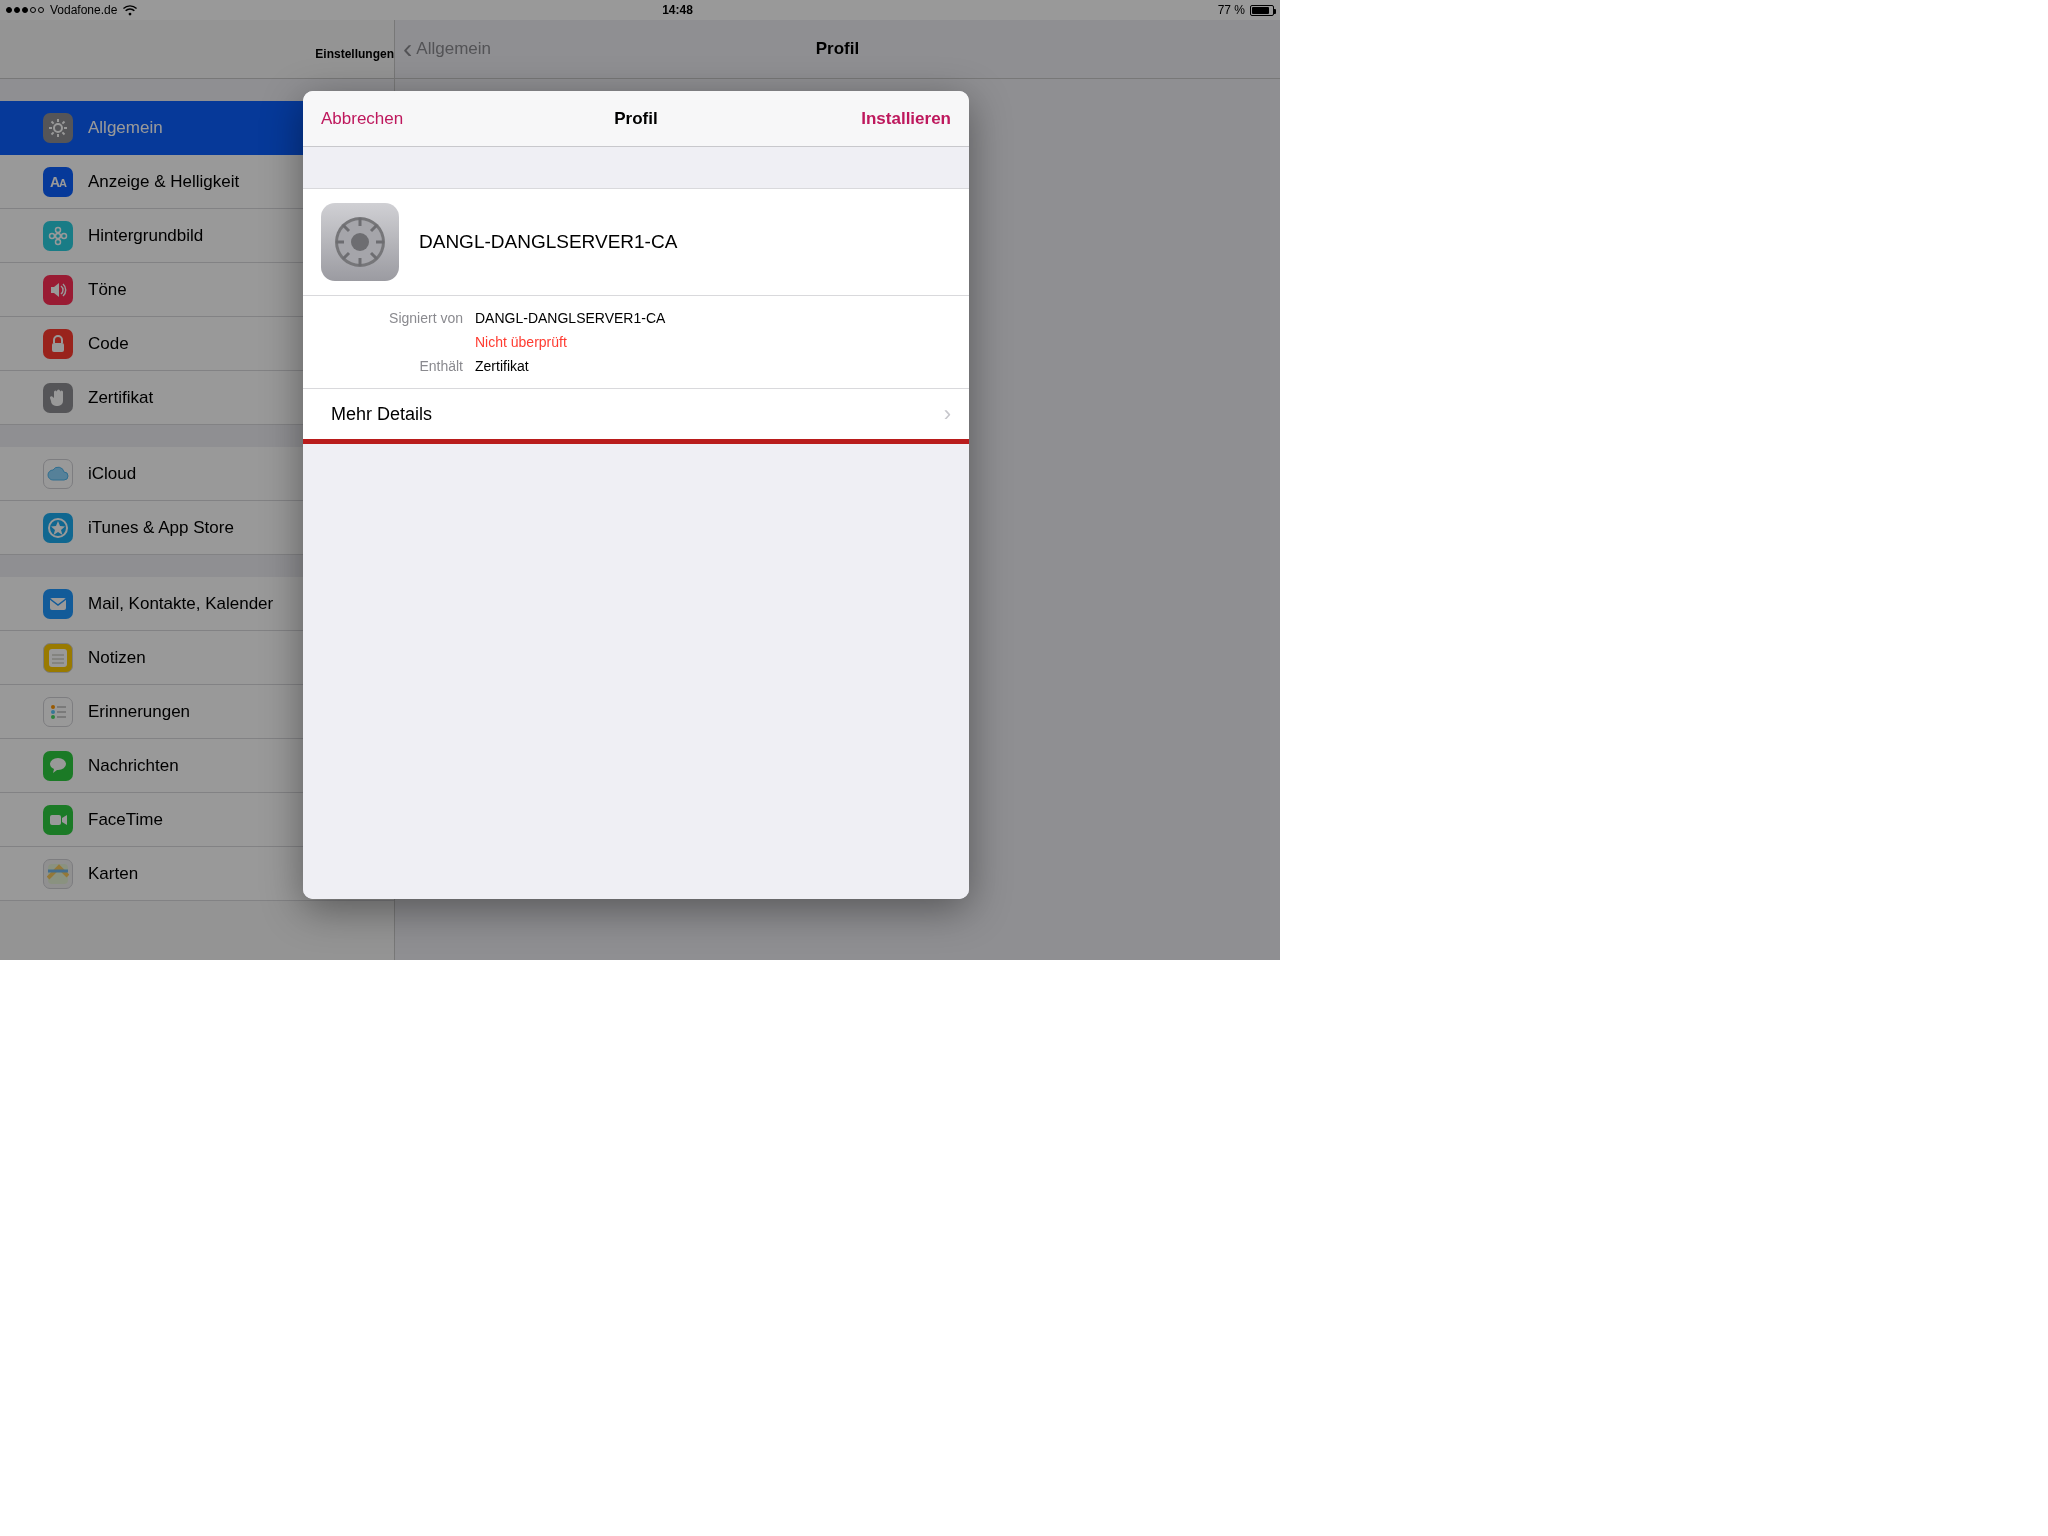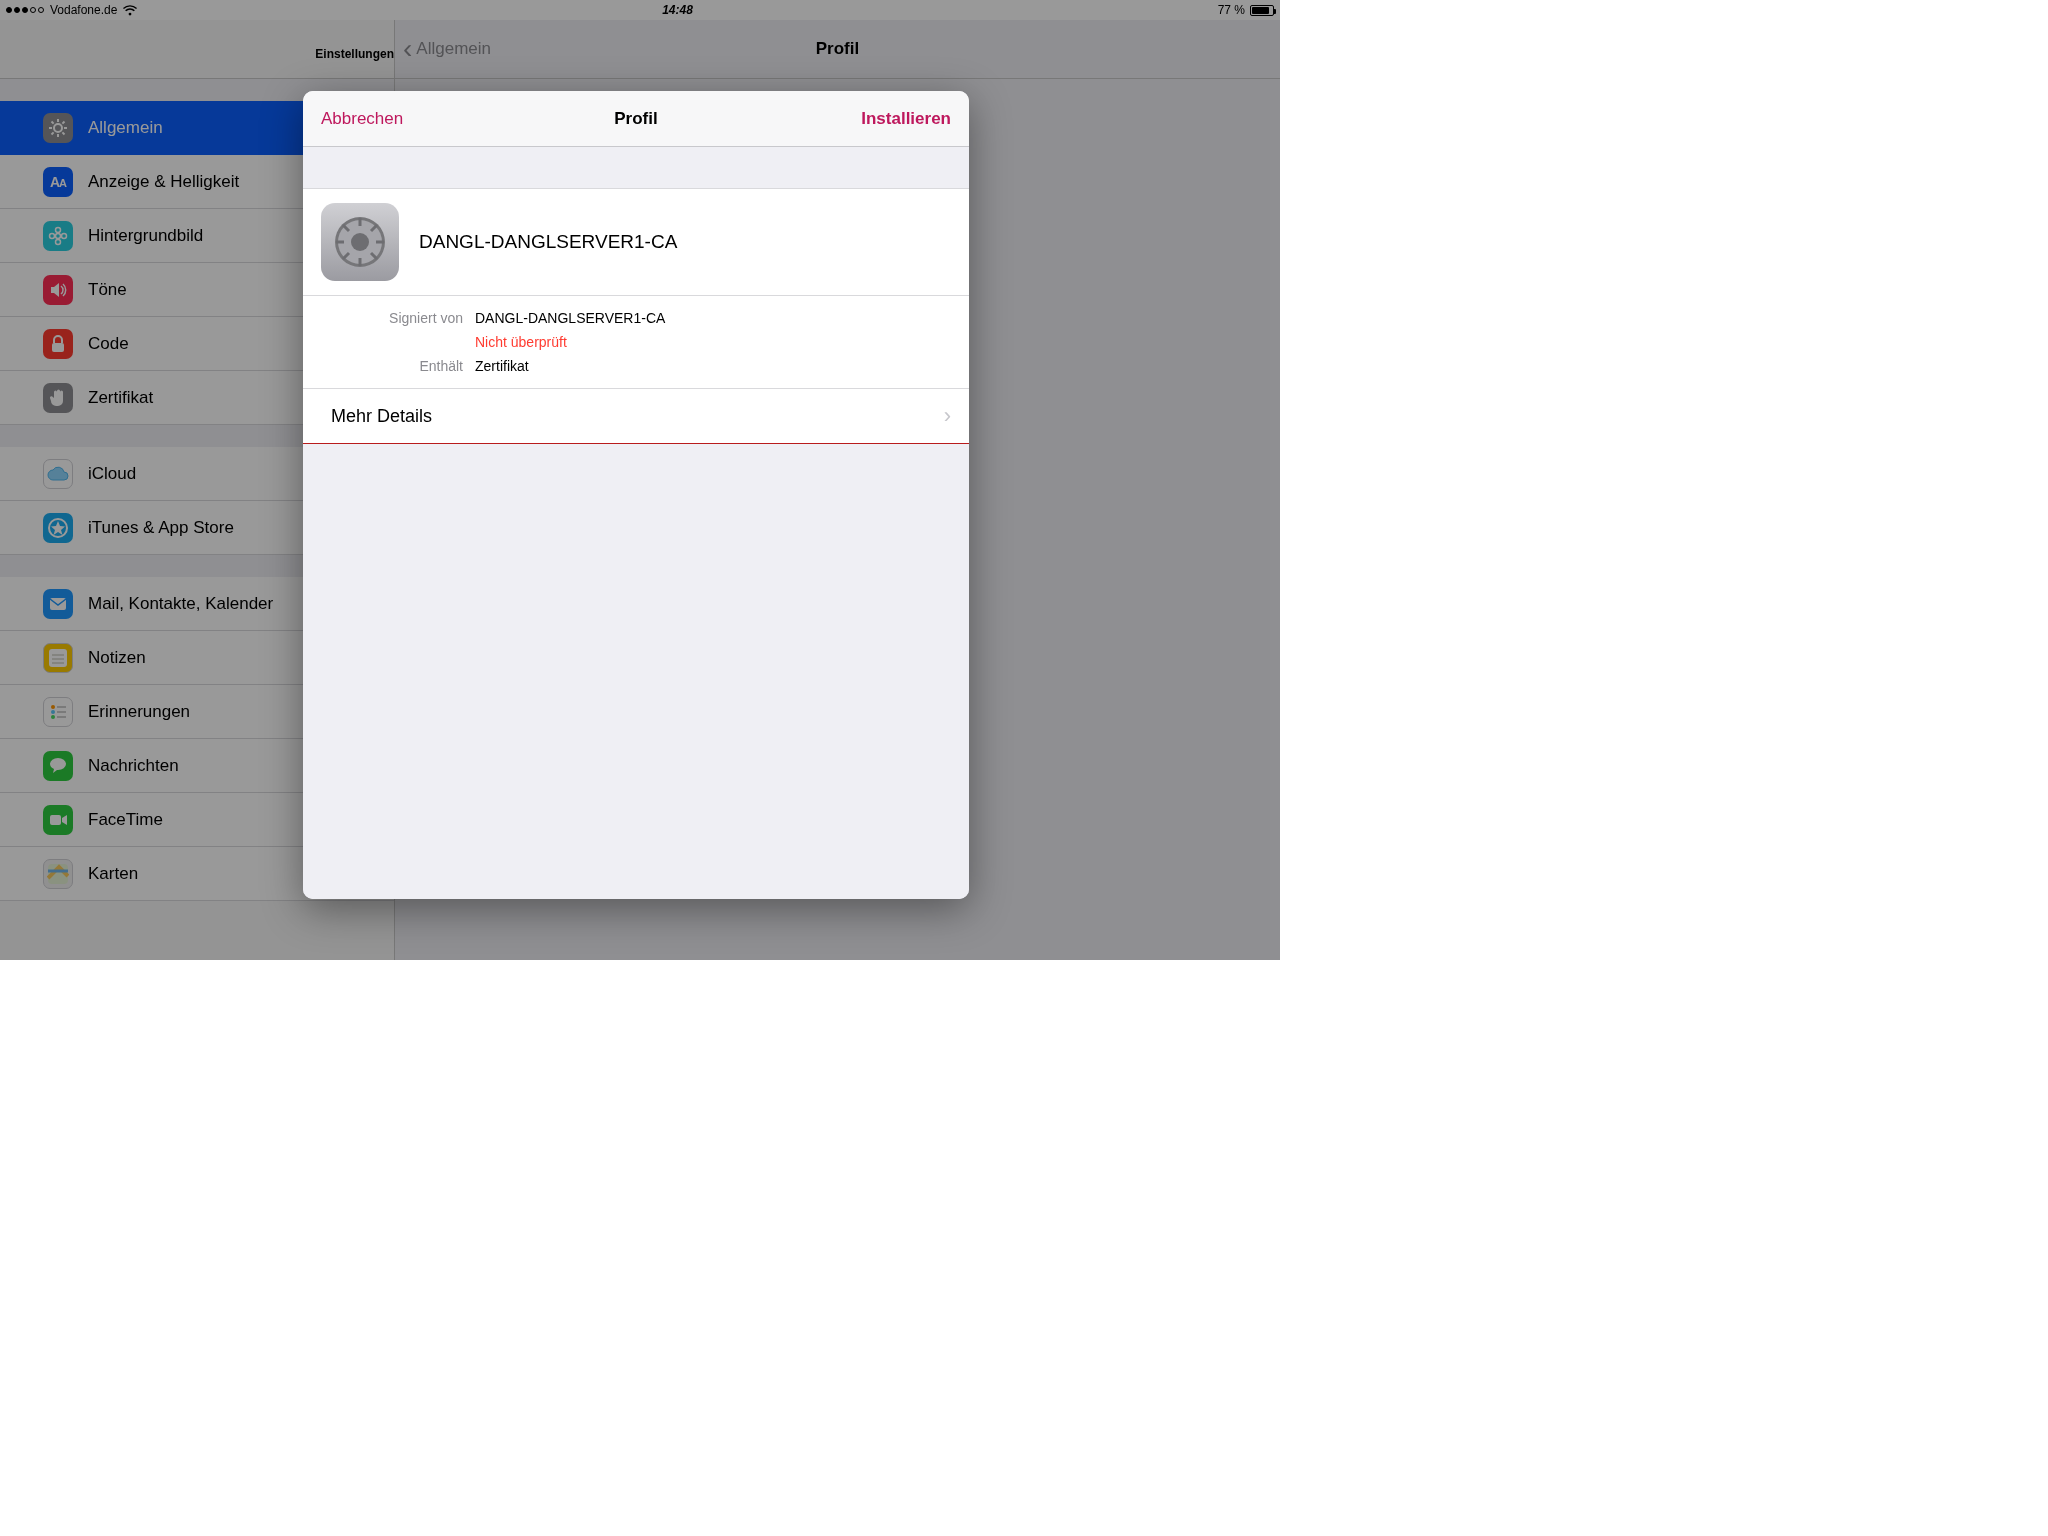--- a/index.html
+++ b/index.html
@@ -6,21 +6,21 @@
   html, body { width: 1280px; height: 960px; overflow: hidden; background: #fff; }
   .screen { position: relative; width: 1280px; height: 960px; }
 
   
   .status-bar { position: absolute; top:0; left:0; right:0; height:20px; display:flex; align-items:center; justify-content:space-between; padding:0 6px; font-size:12px; color:#000; }
   .status-left { display:flex; align-items:center; gap:6px; }
   .signal-dots { display:flex; gap:2px; }
   .signal-dots span { width:6px; height:6px; border-radius:50%; border:1px solid #000; }
   .signal-dots span.fill { background:#000; }
   .wifi-icon svg { display:block; }
-  .status-center { font-weight:600;font-style:italic; }
+  .status-center { font-weight:600; }
   .status-right { display:flex; align-items:center; gap:5px; }
   .battery { width:24px; height:11px; border:1px solid #000; border-radius:2px; position:relative; }
   .battery::after { content:""; position:absolute; right:-3px; top:3px; width:2px; height:5px; background:#000; border-radius:0 1px 1px 0;}
   .battery .fill { position:absolute; left:1px; top:1px; bottom:1px; background:#000; border-radius:1px; }
 
   
   .settings-bg { position:absolute; top:20px; left:0; right:0; bottom:0; display:flex; }
   .sidebar { width:395px; height:100%; border-right:1px solid #c8c8c8; background:#f7f7f7; display:flex; flex-direction:column; }
   .sidebar-title { height:59px; line-height:68px; font-size:12px; font-weight:700; text-align:right; padding-left:116px; border-bottom:1px solid #c8c8c8; }
   .sidebar-spacer { height:22px; background:#efeff4; }
@@ -52,21 +52,21 @@
   .profile-row { background:#fff; border-top:1px solid #d9d9dc; border-bottom:1px solid #d9d9dc; padding:14px 18px; display:flex; align-items:center; gap:20px;}
   .profile-icon { width:78px; height:78px; border-radius:14px; background:linear-gradient(#d0d0d4,#9b9ba1); display:flex; align-items:center; justify-content:center; flex-shrink:0;}
   .profile-name { font-size:19px; font-weight:400;}
 
   .info-block { background:#fff; border-bottom:1px solid #d9d9dc; padding:10px 18px 10px 0;}
   .info-line { display:flex; gap:12px; font-size:14px; line-height:24px;}
   .info-label { width:112px; text-align:right; color:#8a8a8f;margin-left:48px;}
   .info-value { color:#000;}
   .info-value.red { color:#ff3b30; }
 
-  .more-row { background:#fff; border-bottom:1px solid #b91c1c; height:55px; padding:0 18px 0 28px; display:flex; align-items:center; justify-content:space-between; font-size:18px;}
+  .more-row { background:#fff; border-bottom:5px solid #b91c1c; height:55px; padding:0 18px 0 28px; display:flex; align-items:center; justify-content:space-between; font-size:18px;}
   .chevron-right { color:#c7c7cc; font-size:22px; font-weight:300;}
 
 </style>
 </head>
 <body>
 
 <div class="screen">
 
   <div class="status-bar">
     <div class="status-left">

